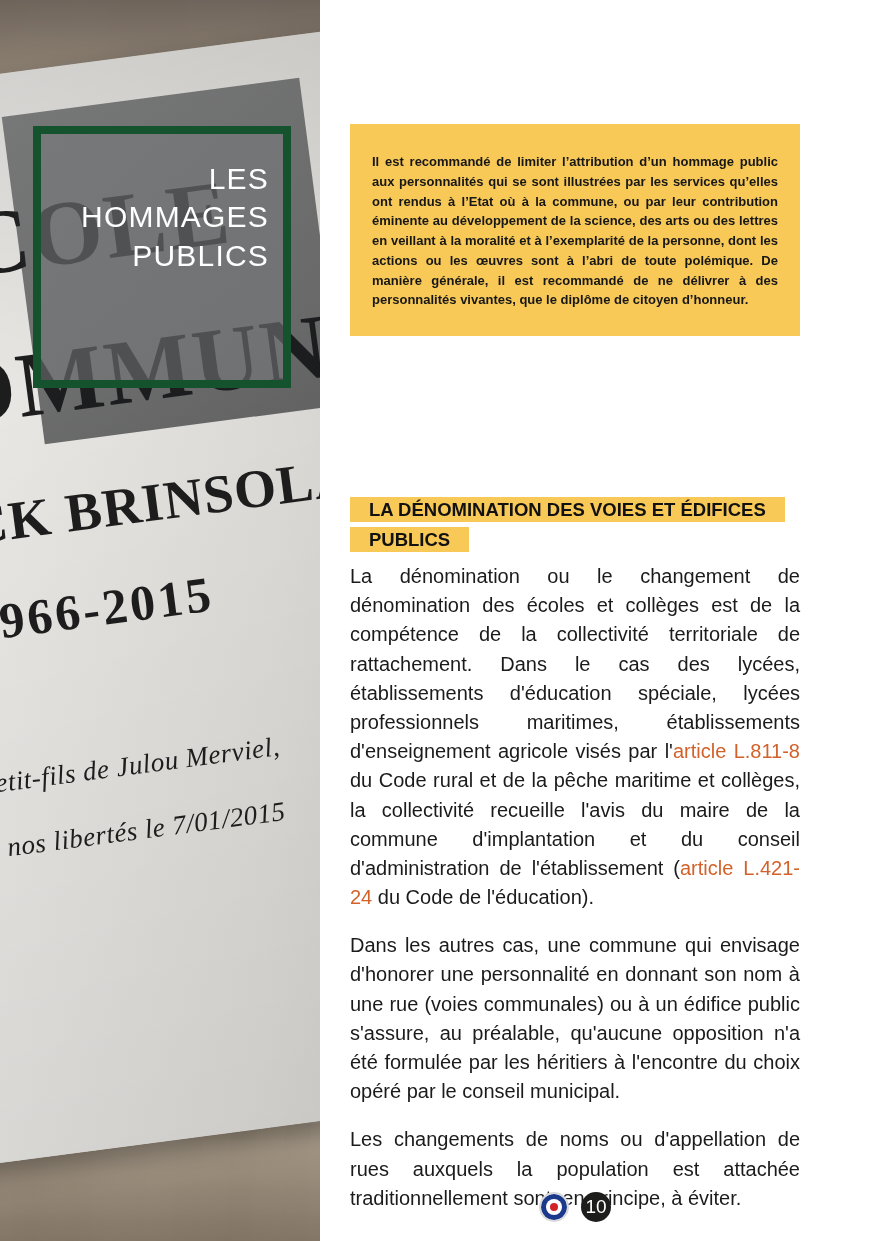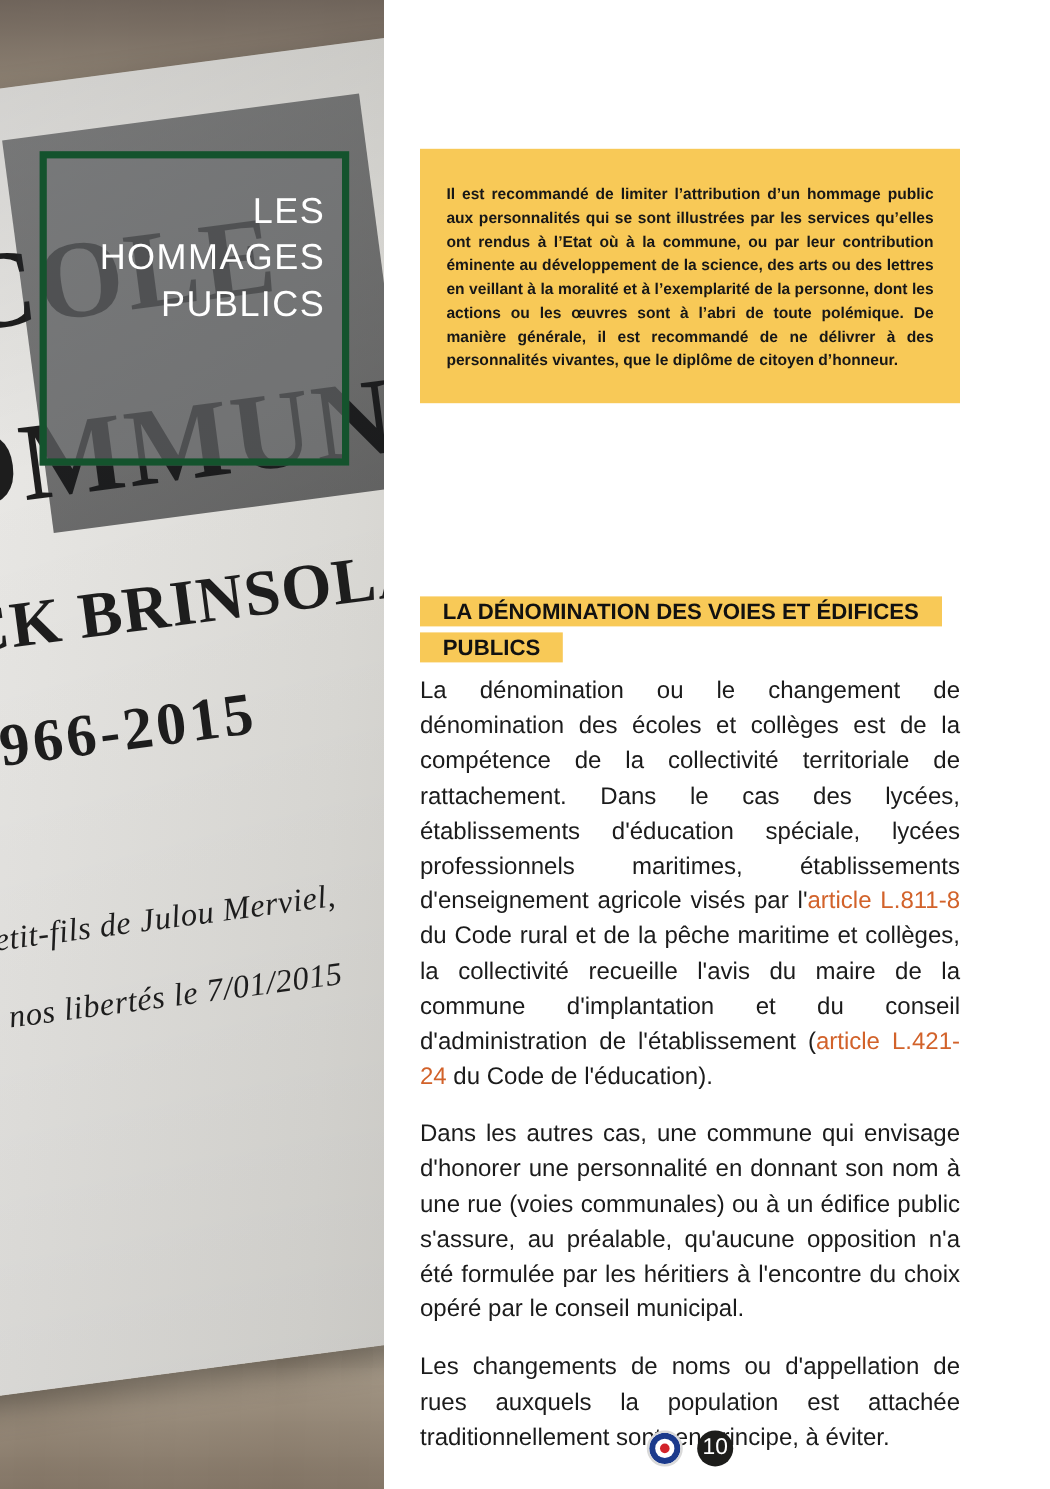--- a/index.html
+++ b/index.html
@@ -106,21 +106,21 @@
     width: 300px; height: 330px;
     background: linear-gradient(170deg, rgba(40,42,45,0.55), rgba(25,26,28,0.62));
     transform: rotate(-7.5deg);
   }
 
   
   .title-box {
     position: absolute;
     left: 33px; top: 126px;
     width: 258px; height: 262px;
-    border: 6px solid #14532d;
+    border: 8px solid #14532d;
     background: rgba(120,122,124,0.55);
     display: flex;
     align-items: flex-start;
     justify-content: flex-end;
     padding: 26px 14px 0 0;
   }
   .title-text {
     color: #ffffff;
     font-size: 30px;
     line-height: 1.28;

